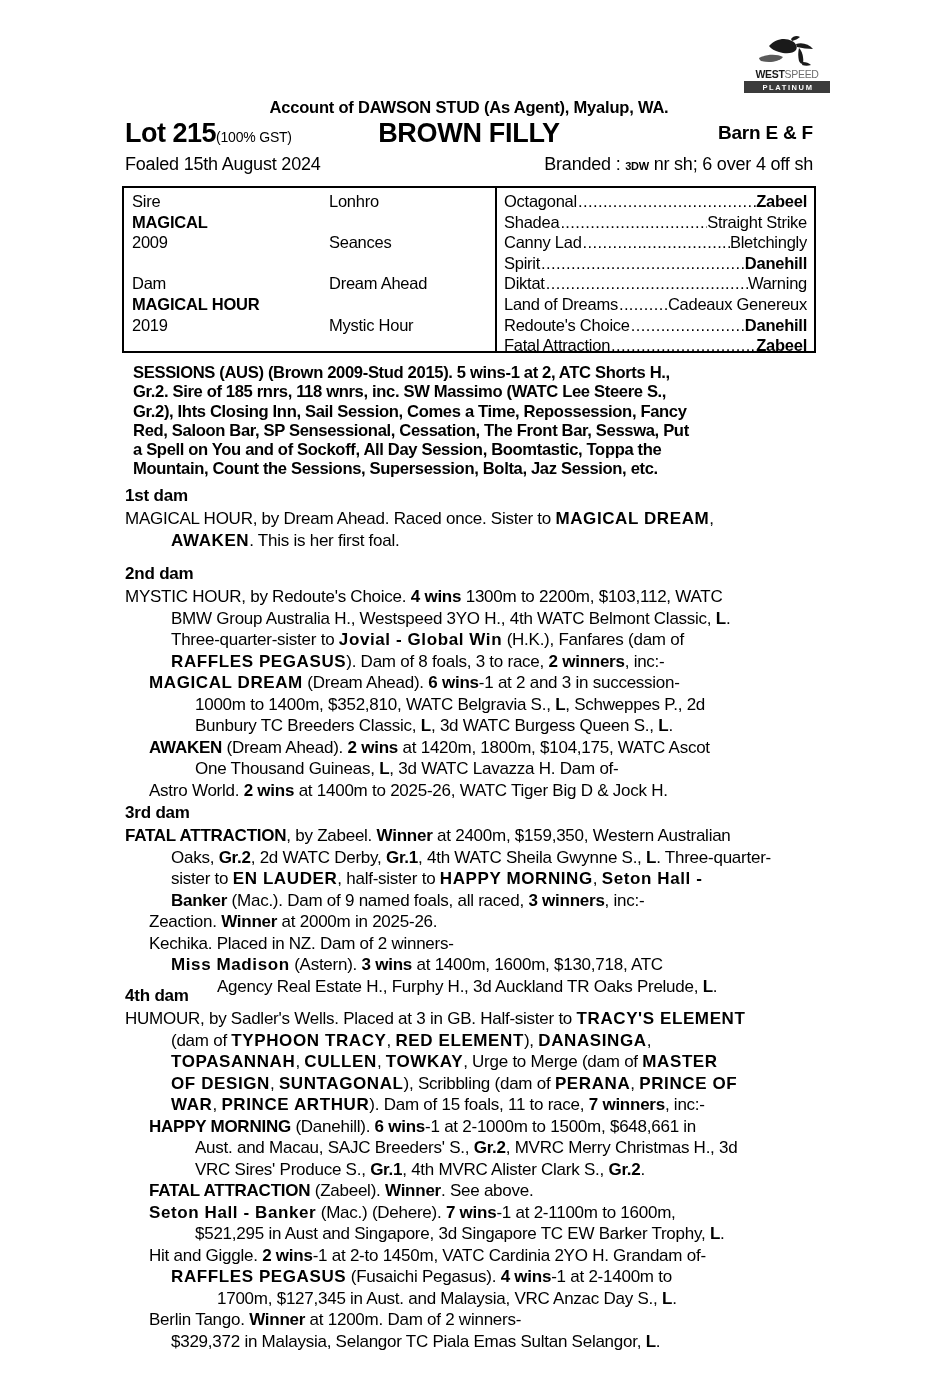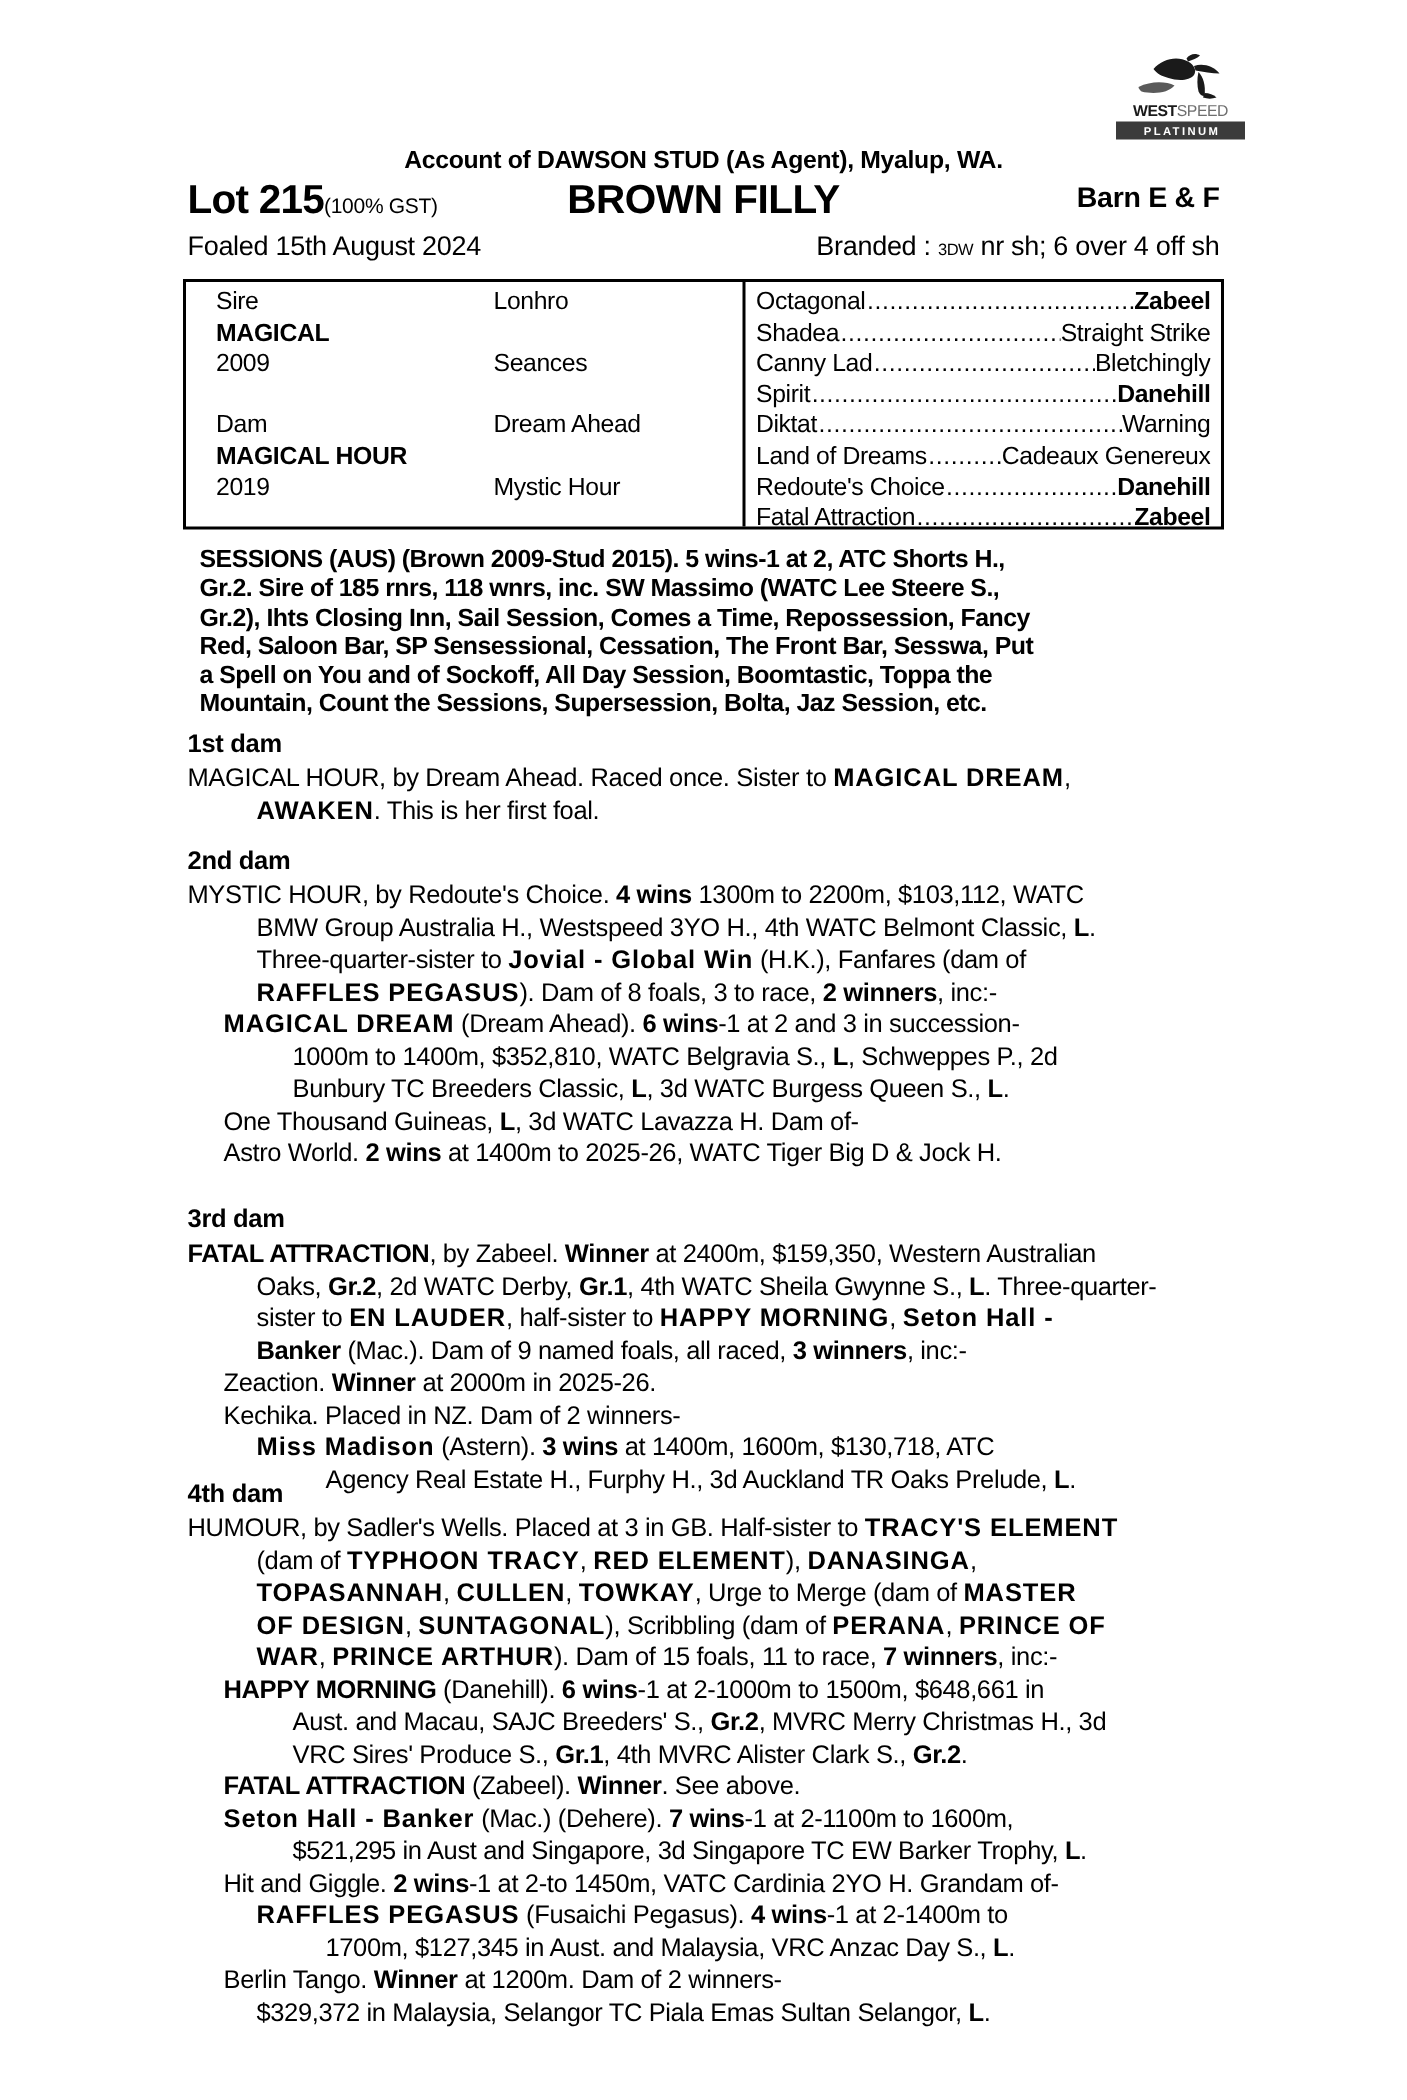--- a/index.html
+++ b/index.html
@@ -119,21 +119,21 @@
   }
   .branded-text {
     position: absolute;
     right: 0; top: 0;
     font-size: 18px;
     letter-spacing: -0.2px;
     white-space: nowrap;
   }
   .brandmark {
     font-size: 11px;
-    font-weight: normal;
+    font-weight: bold;
     letter-spacing: -0.3px;
     vertical-align: baseline;
   }
 
   
   .ped-table {
     position: absolute;
     left: 122px;
     top: 186px;
     width: 694px;
@@ -147,21 +147,20 @@
     top: 0;
     width: 1.5px;
     height: 100%;
     background: #000000;
   }
   .ped-col-a {
     position: absolute;
     left: 8px;
     top: 3px;
     width: 200px;
-    margin-left: 12px;
   }
   .ped-col-b {
     position: absolute;
     left: 205px;
     top: 3px;
     width: 160px;
   }
   .ped-col-c {
     position: absolute;
     left: 380px;
@@ -381,20 +380,21 @@
       <span class="last"><b class="lsp">RAFFLES PEGASUS</b><span>). Dam of 8 foals, 3 to race, </span><b>2 winners</b><span>, inc:-</span></span>
     </div>
 
     <div class="p ind2">
       <span><b class="lsp">MAGICAL DREAM</b><span> (Dream Ahead). </span><b>6 wins</b><span>-1 at 2 and 3 in succession-</span></span>
       <span><span>1000m to 1400m, $352,810, WATC Belgravia S., </span><b>L</b><span>, Schweppes P., 2d</span></span>
       <span class="last"><span>Bunbury TC Breeders Classic, </span><b>L</b><span>, 3d WATC Burgess Queen S., </span><b>L</b><span>.</span></span>
     </div>
 
     <div class="p ind2">
+      <span><b>AWAKEN</b><span> (Dream Ahead). </span><b>2 wins</b><span> at 1420m, 1800m, $104,175, WATC Ascot</span></span>
       <span class="last"><span>One Thousand Guineas, </span><b>L</b><span>, 3d WATC Lavazza H. Dam of-</span></span>
     </div>
 
     <div class="p ind-flat">
       <span class="last"><span>Astro World. </span><b>2 wins</b><span> at 1400m to 2025-26, WATC Tiger Big D &amp; Jock H.</span></span>
     </div>
   </div>
 
   <div class="section" style="top:802px;">
     <div class="section-title">3rd dam</div>

